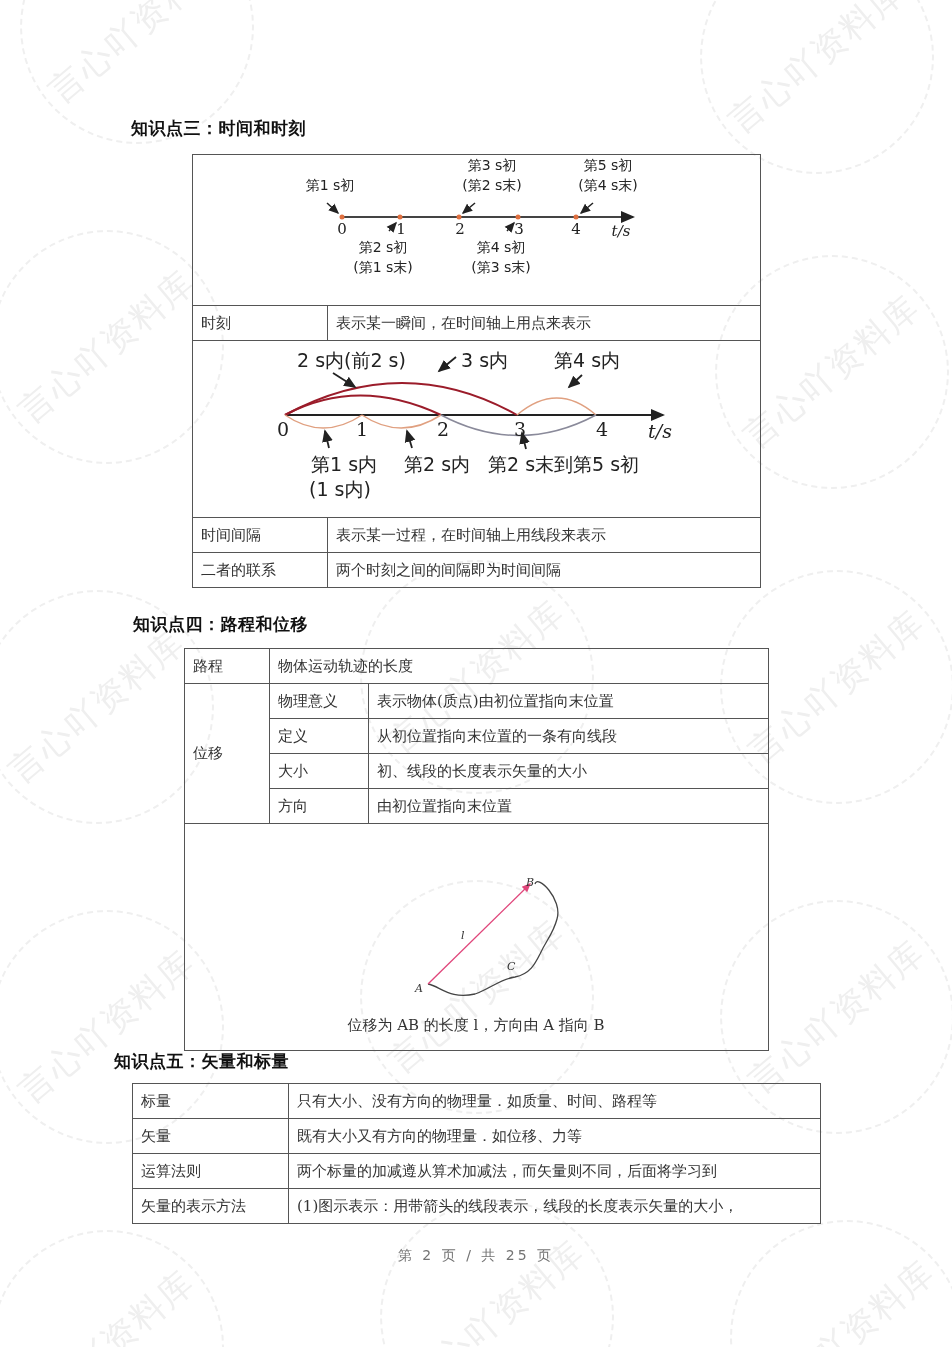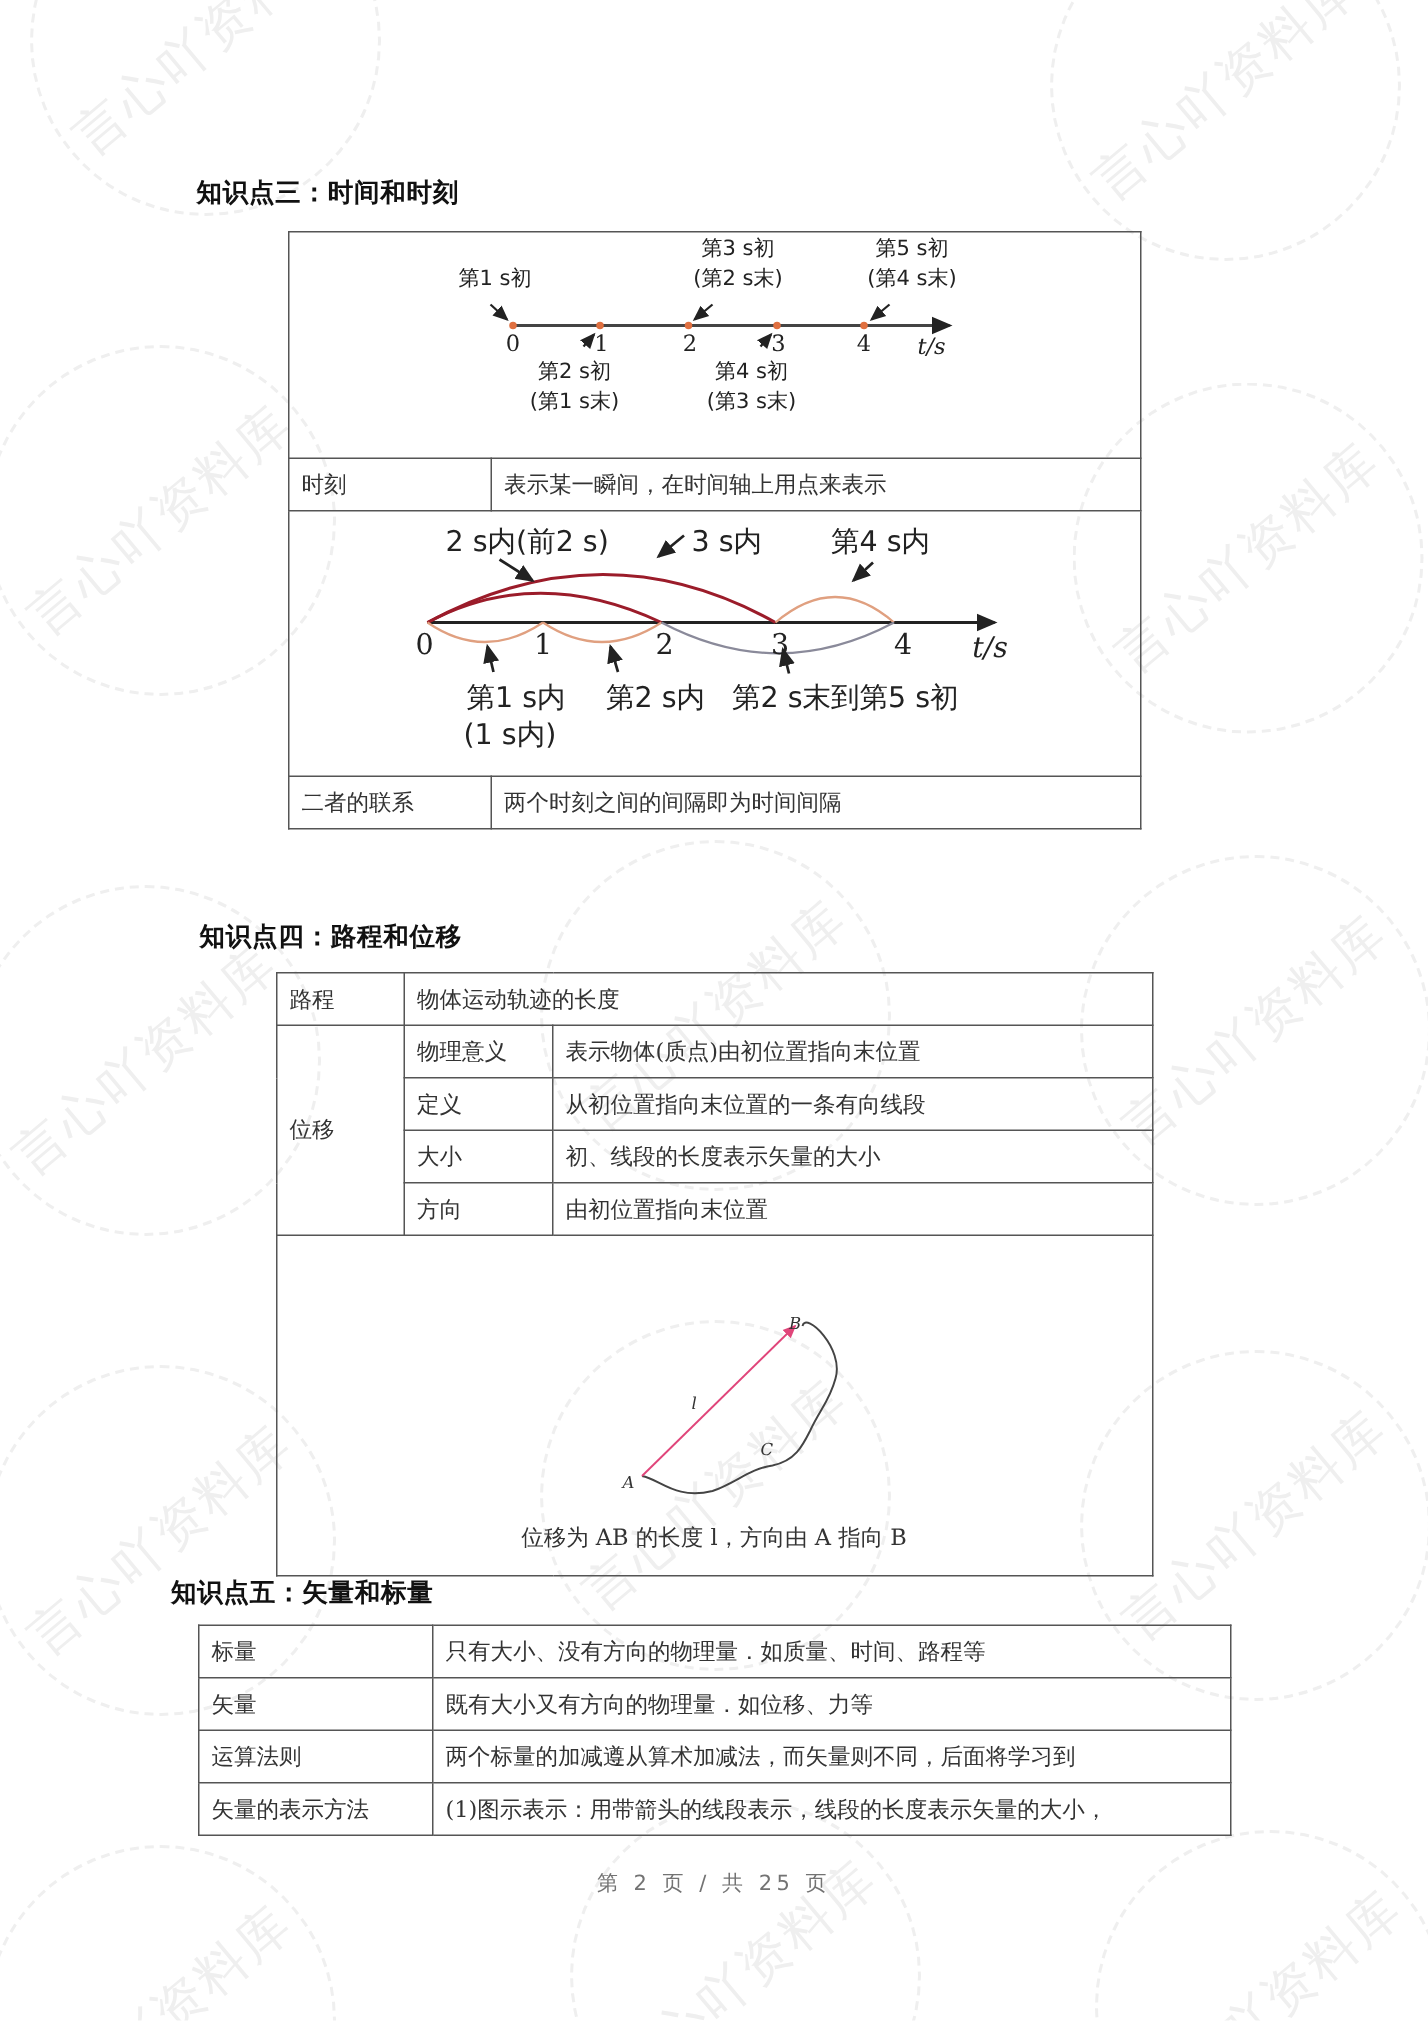--- a/index.html
+++ b/index.html
@@ -150,20 +150,24 @@
           <line x1="263" y1="16" x2="246" y2="30" marker-end="url(#ah2)"></line>
           <line x1="389" y1="34" x2="376" y2="46" marker-end="url(#ah2)"></line>
           <line x1="136" y1="107" x2="132" y2="90" marker-end="url(#ah2)"></line>
           <line x1="219" y1="107" x2="214" y2="90" marker-end="url(#ah2)"></line>
           <line x1="333" y1="108" x2="329" y2="92" marker-end="url(#ah2)"></line>
         </g>
       </svg>
     </td>
   </tr>
   <tr>
+    <td class="c">时间间隔</td>
+    <td class="c">表示某一过程，在时间轴上用线段来表示</td>
+  </tr>
+  <tr>
     <td class="c">二者的联系</td>
     <td class="c">两个时刻之间的间隔即为时间间隔</td>
   </tr>
 </tbody>
   </table>
 
 <div class="heading" style="left:114px;top:613px;margin-left:19px;">知识点四：路程和位移</div>
 
 <table style="left:184px;top:648px;width:585px;">
   <tbody>

